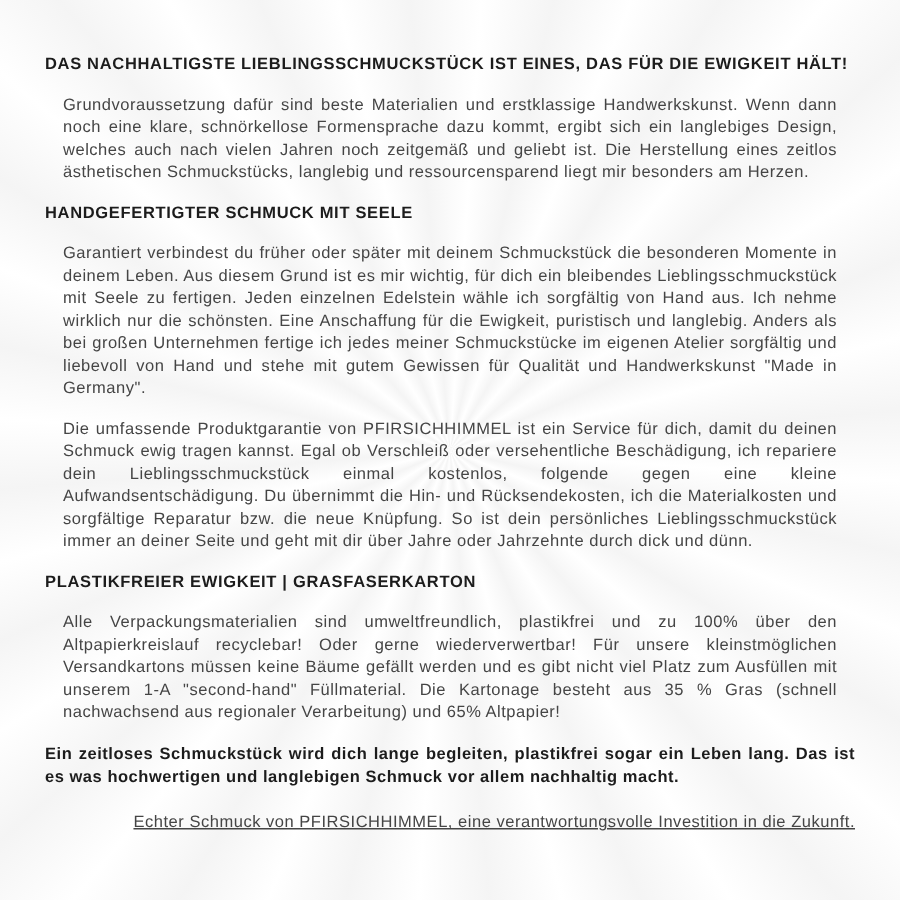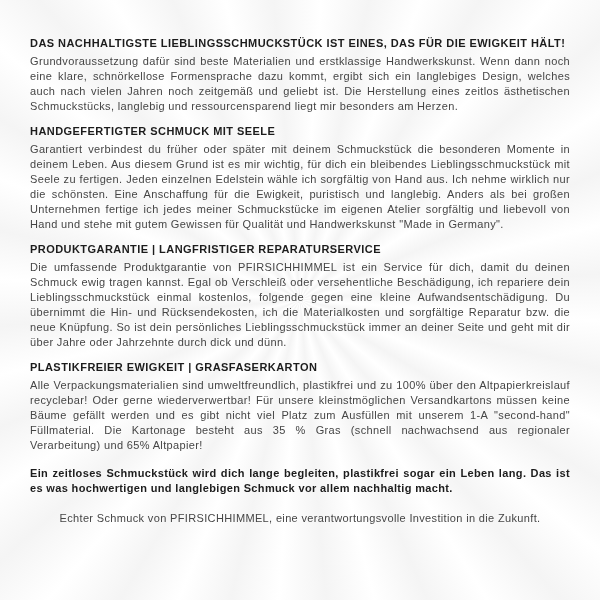--- a/index.html
+++ b/index.html
@@ -37,51 +37,51 @@
   }
   .section h2 {
     margin: 0 0 3px 0;
     font-size: 11px;
     font-weight: bold;
     color: #1c1c1c;
     letter-spacing: 0.45px;
     text-align: left;
   }
   .section p {
-    margin: 0;
+    margin: 12px;
   }
   .closing {
     margin: 13px 0 0 0;
     font-weight: bold;
     color: #1c1c1c;
   }
   .footer {
     margin: 15px 0 0 0;
-    text-align: center;
+    text-align: right;
+    text-decoration: underline;
   }
 </style>
 </head>
 <body>
 
 <div class="sunburst"></div>
 
 <main class="content">
 
   <section class="section">
     <h2>DAS NACHHALTIGSTE LIEBLINGSSCHMUCKSTÜCK IST EINES, DAS FÜR DIE EWIGKEIT HÄLT!</h2>
     <p>Grundvoraussetzung dafür sind beste Materialien und erstklassige Handwerkskunst. Wenn dann noch eine klare, schnörkellose Formensprache dazu kommt, ergibt sich ein langlebiges Design, welches auch nach vielen Jahren noch zeitgemäß und geliebt ist. Die Herstellung eines zeitlos ästhetischen Schmuckstücks, langlebig und ressourcensparend liegt mir besonders am Herzen.</p>
   </section>
 
   <section class="section">
     <h2>HANDGEFERTIGTER SCHMUCK MIT SEELE</h2>
     <p>Garantiert verbindest du früher oder später mit deinem Schmuckstück die besonderen Momente in deinem Leben. Aus diesem Grund ist es mir wichtig, für dich ein bleibendes Lieblingsschmuckstück mit Seele zu fertigen. Jeden einzelnen Edelstein wähle ich sorgfältig von Hand aus. Ich nehme wirklich nur die schönsten. Eine Anschaffung für die Ewigkeit, puristisch und langlebig. Anders als bei großen Unternehmen fertige ich jedes meiner Schmuckstücke im eigenen Atelier sorgfältig und liebevoll von Hand und stehe mit gutem Gewissen für Qualität und Handwerkskunst "Made in Germany".</p>
   </section>
 
   <section class="section">
-    <h2>PRODUKTGARANTIE | LANGFRISTIGER REPARATURSERVICE</h2>
     <p>Die umfassende Produktgarantie von PFIRSICHHIMMEL ist ein Service für dich, damit du deinen Schmuck ewig tragen kannst. Egal ob Verschleiß oder versehentliche Beschädigung, ich repariere dein Lieblingsschmuckstück einmal kostenlos, folgende gegen eine kleine Aufwandsentschädigung. Du übernimmt die Hin- und Rücksendekosten, ich die Materialkosten und sorgfältige Reparatur bzw. die neue Knüpfung. So ist dein persönliches Lieblingsschmuckstück immer an deiner Seite und geht mit dir über Jahre oder Jahrzehnte durch dick und dünn.</p>
   </section>
 
   <section class="section">
     <h2>PLASTIKFREIER EWIGKEIT | GRASFASERKARTON</h2>
     <p>Alle Verpackungsmaterialien sind umweltfreundlich, plastikfrei und zu 100% über den Altpapierkreislauf recyclebar! Oder gerne wiederverwertbar! Für unsere kleinstmöglichen Versandkartons müssen keine Bäume gefällt werden und es gibt nicht viel Platz zum Ausfüllen mit unserem 1-A "second-hand" Füllmaterial. Die Kartonage besteht aus 35 % Gras (schnell nachwachsend aus regionaler Verarbeitung) und 65% Altpapier!</p>
   </section>
 
   <p class="closing">Ein zeitloses Schmuckstück wird dich lange begleiten, plastikfrei sogar ein Leben lang. Das ist es was hochwertigen und langlebigen Schmuck vor allem nachhaltig macht.</p>
 

